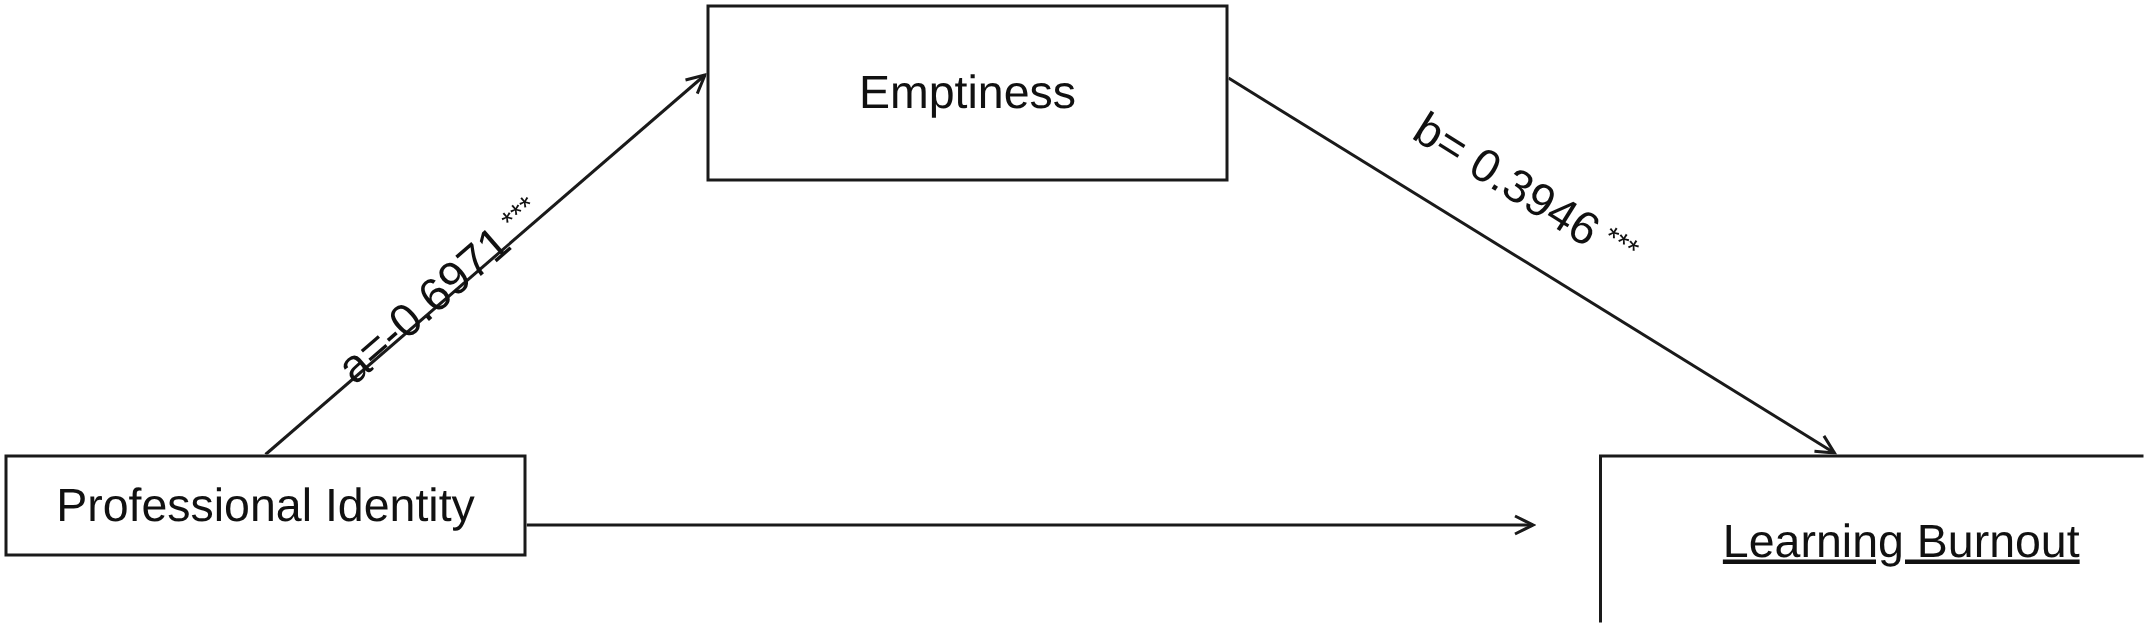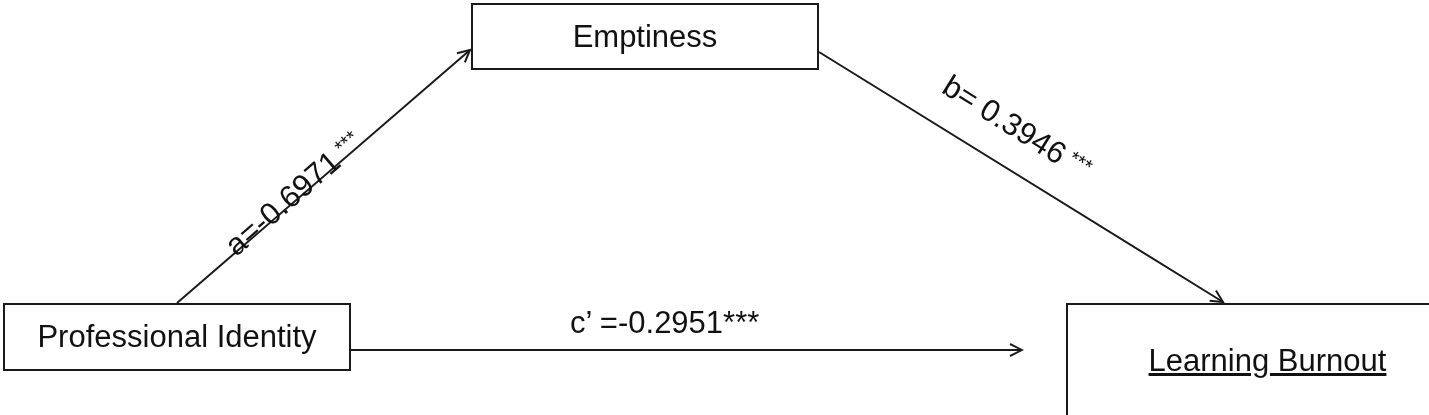--- a/index.html
+++ b/index.html
@@ -29,21 +29,21 @@
       position: absolute;
       box-sizing: border-box;
       border: 2px solid #1a1a1a;
       background: #ffffff;
       display: flex;
       align-items: center;
       justify-content: center;
       font-size: 31px;
       letter-spacing: 0px;
     }
-    .node-mediator { left: 471px; top: 3px;   width: 348px; height: 67px; }
+    .node-mediator { left: 471px; top: 3px;   width: 348px; height: 118px; }
     .node-x        { left: 3px;   top: 303px; width: 348px; height: 68px; }
     .node-y        { left: 1066px; top: 303px; width: 403px; height: 116px; text-decoration: underline; }
 
     .label {
       position: absolute;
       font-size: 31px;
       white-space: nowrap;
       transform-origin: 0 0;
     }
     .label-a {
@@ -94,16 +94,15 @@
   </div>
 
   <div class="label label-a">
     <span>a=-0.6971</span><span class="stars-small">***</span>
   </div>
 
   <div class="label label-b">
     <span>b= 0.3946</span><span class="stars-small">***</span>
   </div>
 
-  <div class="label label-cprime">c’ =-0.2951***</div>
 
 
 </div>
 
 </body></html>

